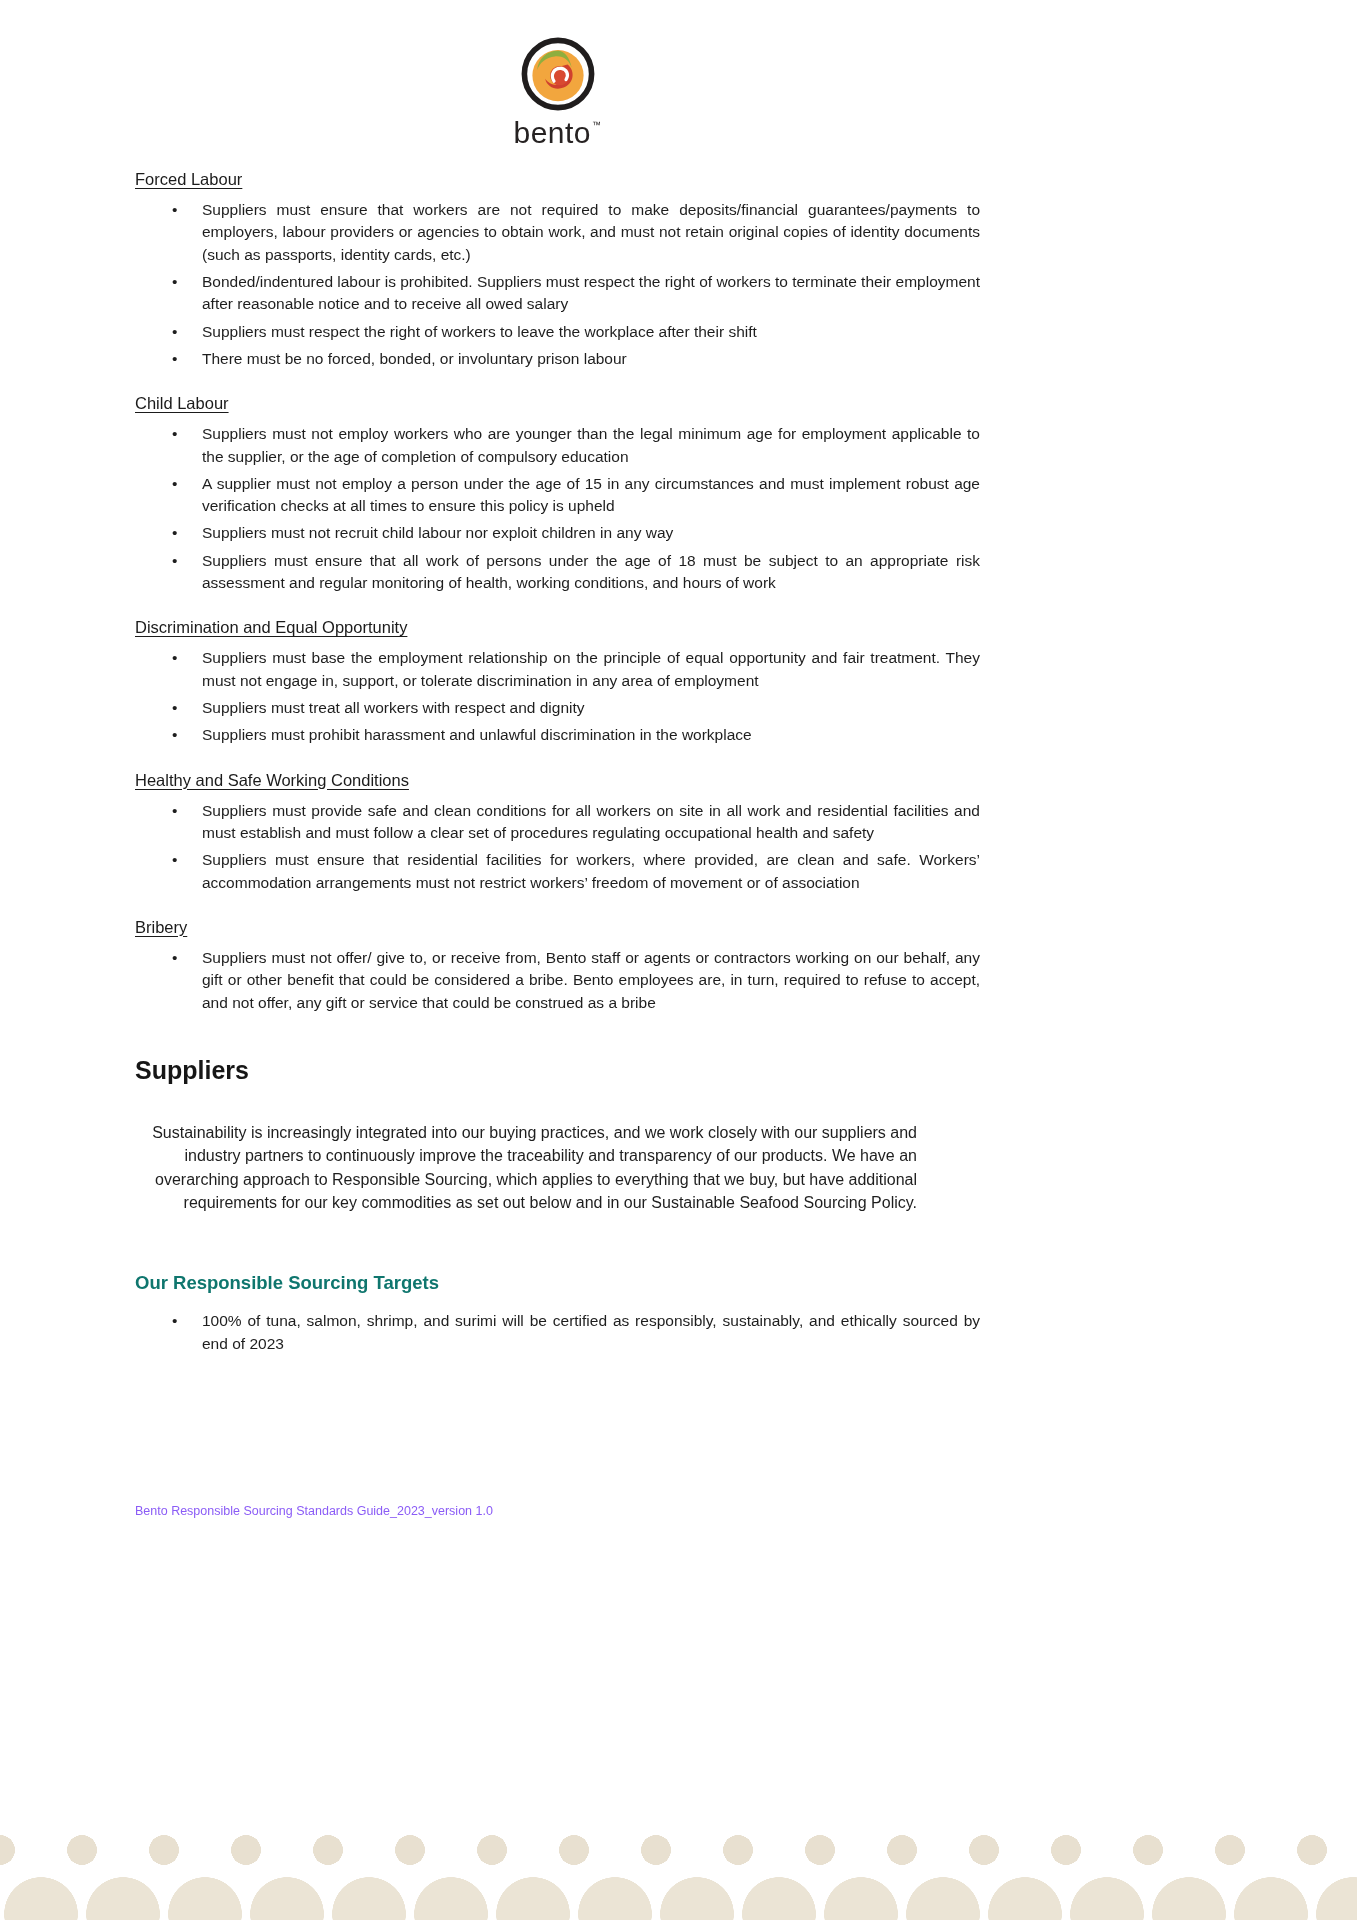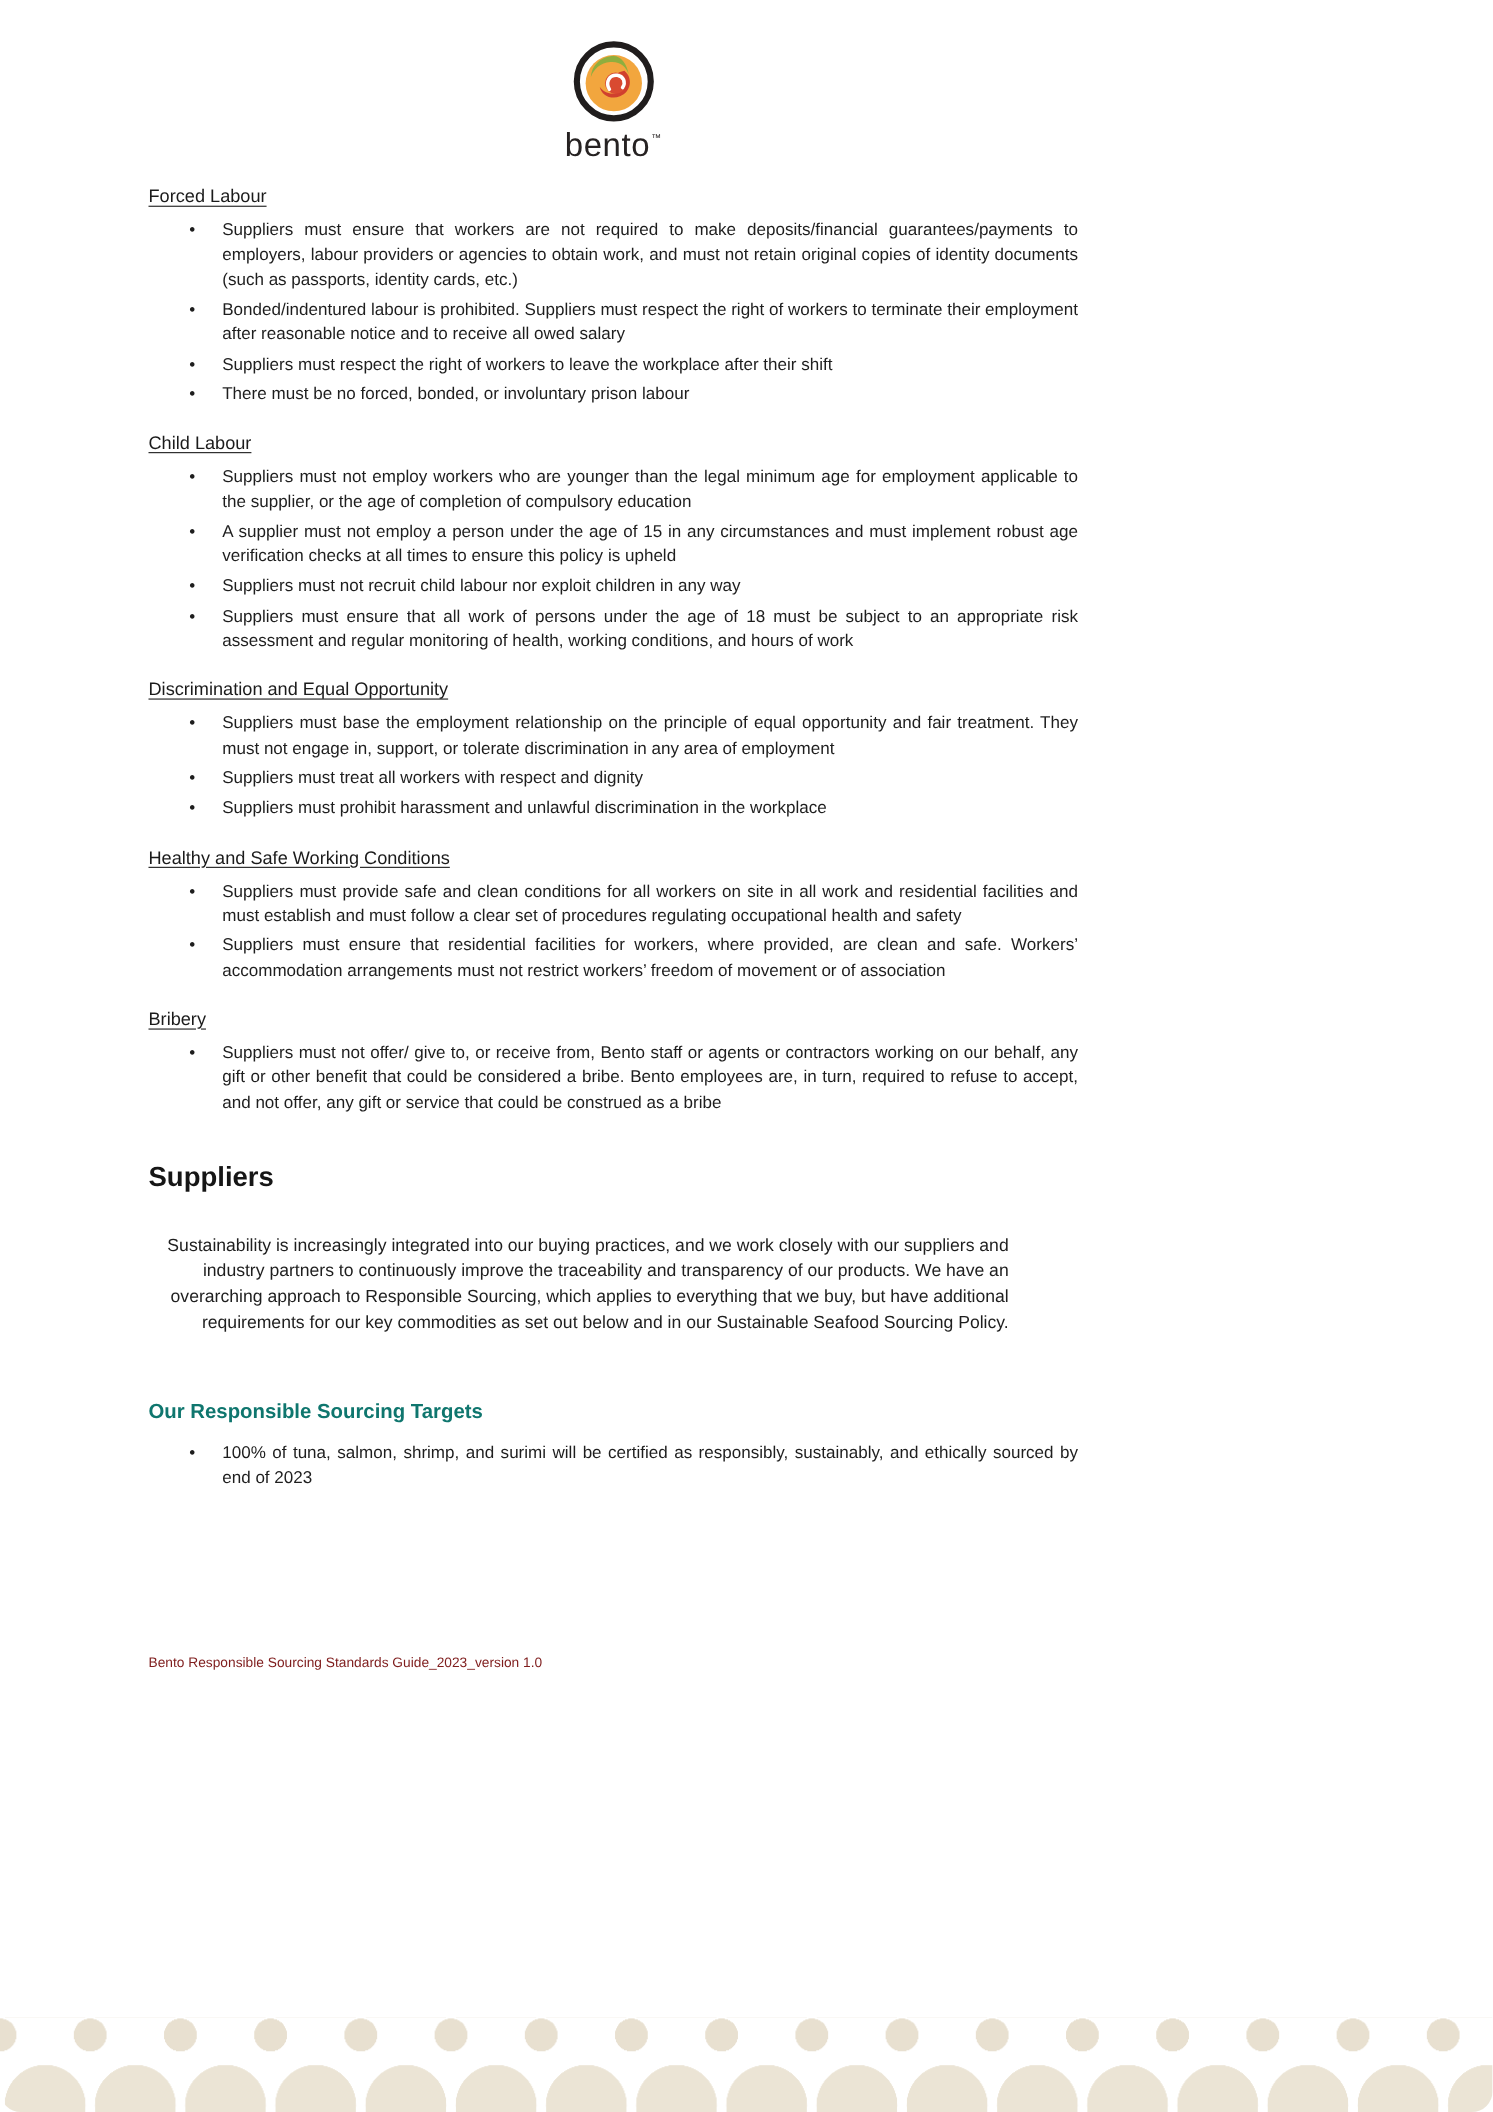--- a/index.html
+++ b/index.html
@@ -6,21 +6,20 @@
   html, body { background: #ffffff; }
   .page {
     position: relative;
     width: 1357px;
     height: 1920px;
     background: #ffffff;
     overflow: hidden;
     font-family: "Liberation Sans", sans-serif;
     color: #1e1e1e;
     padding-top: 34px;
-    border-radius: 19px;
   }
   .content {
     width: 845px;
     margin-left: 135px;
   }
   
   .logo-block {
     width: 845px;
     display: flex;
     flex-direction: column;
@@ -87,21 +86,21 @@
     margin-top: 58px;
     color: #0f766e;
   }
   .targets-list { margin-top: 16px; }
   
   .footer-note {
     position: absolute;
     left: 135px;
     top: 1504px;
     font-size: 12.5px;
-    color: #7f1d1d;
+    color: #8b5cf6;
   }
   
   .dot-band {
     position: absolute;
     left: 0;
     bottom: 0;
     width: 100%;
     height: 86px;
     background-image:
       radial-gradient(circle 37px at 41px 80px, #ebe4d5 99%, rgba(0,0,0,0)),

